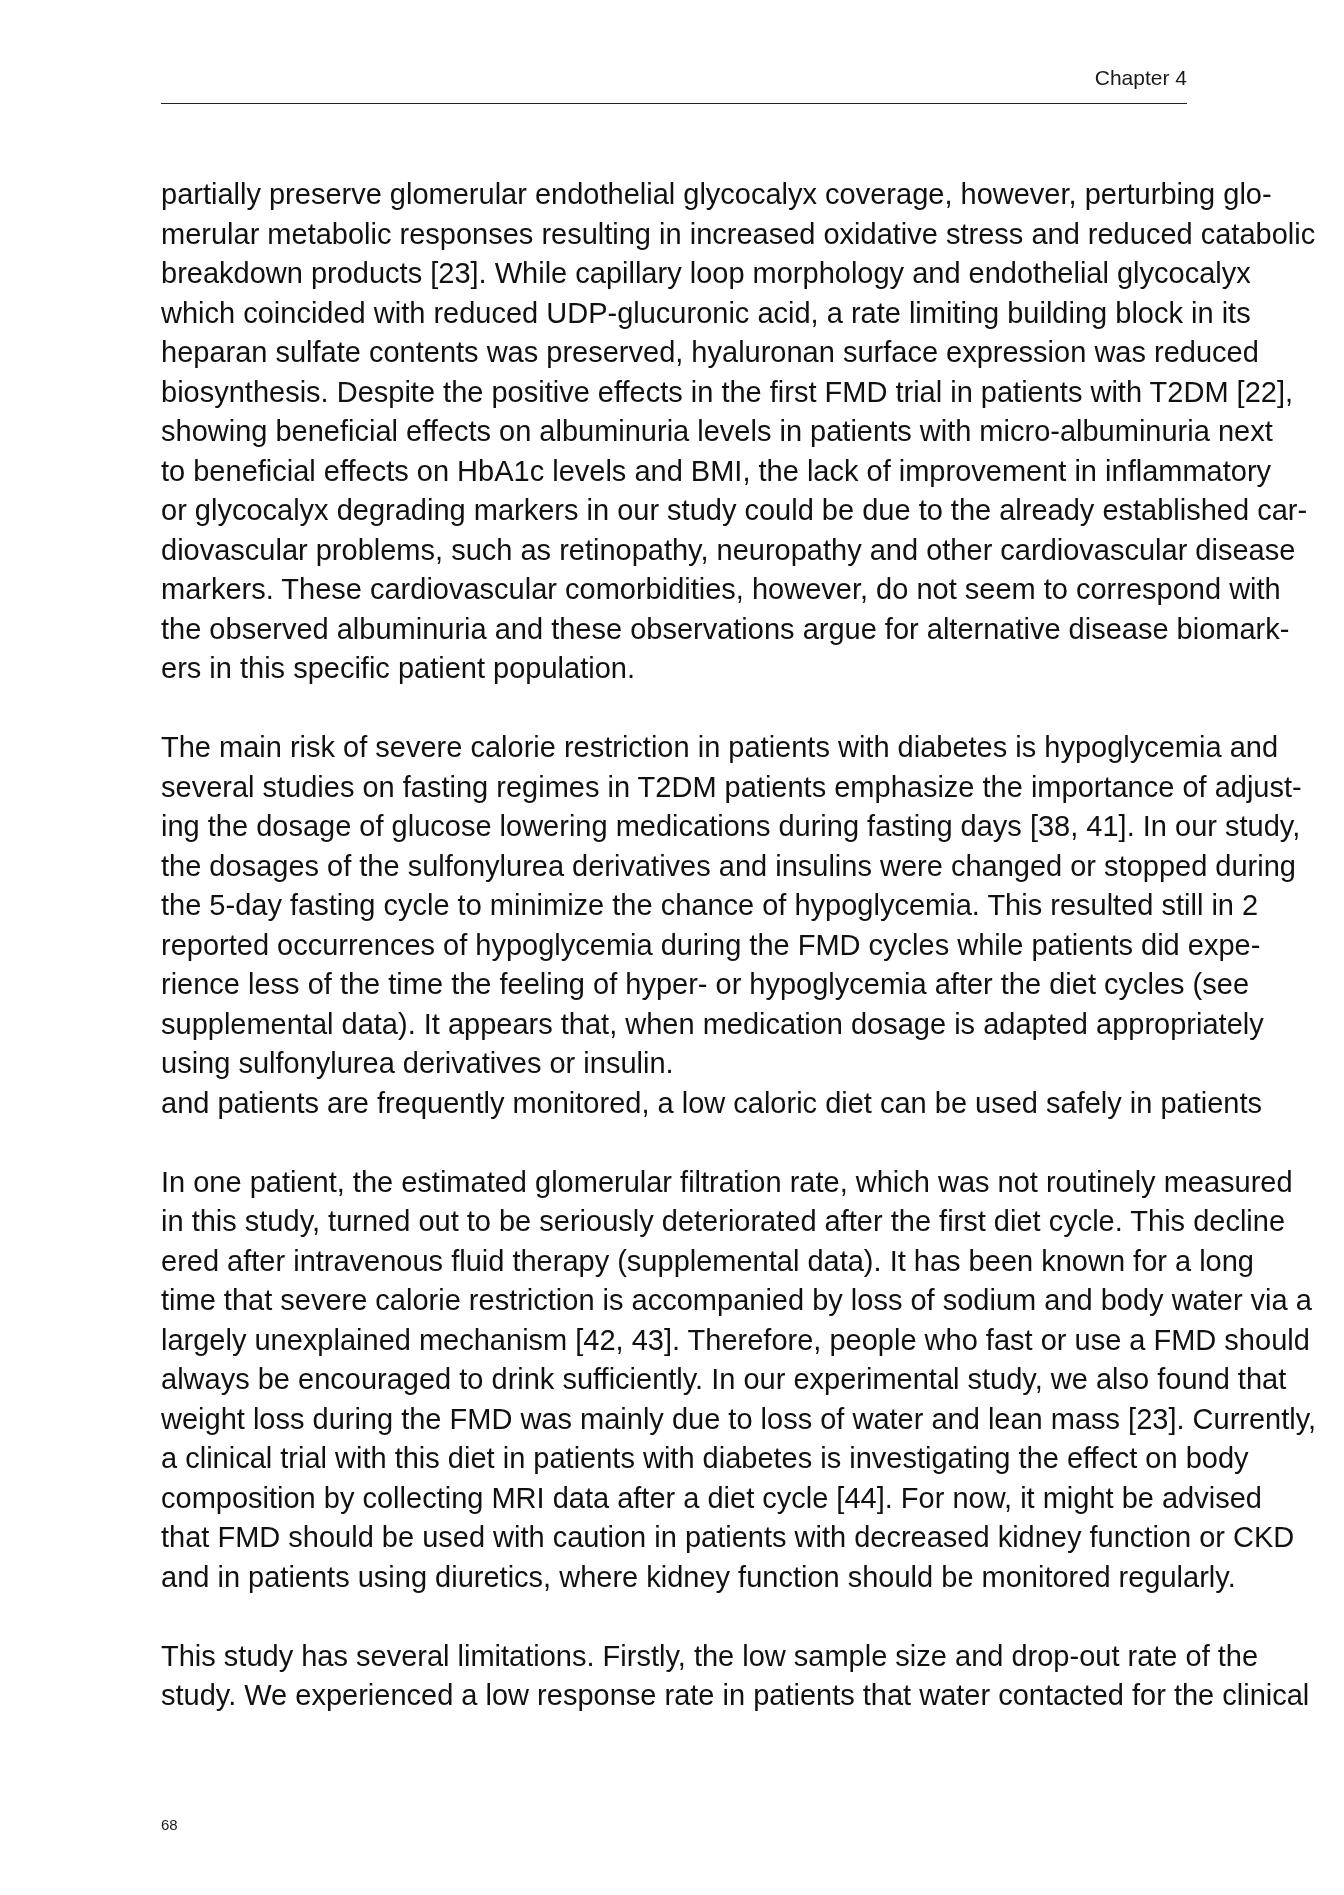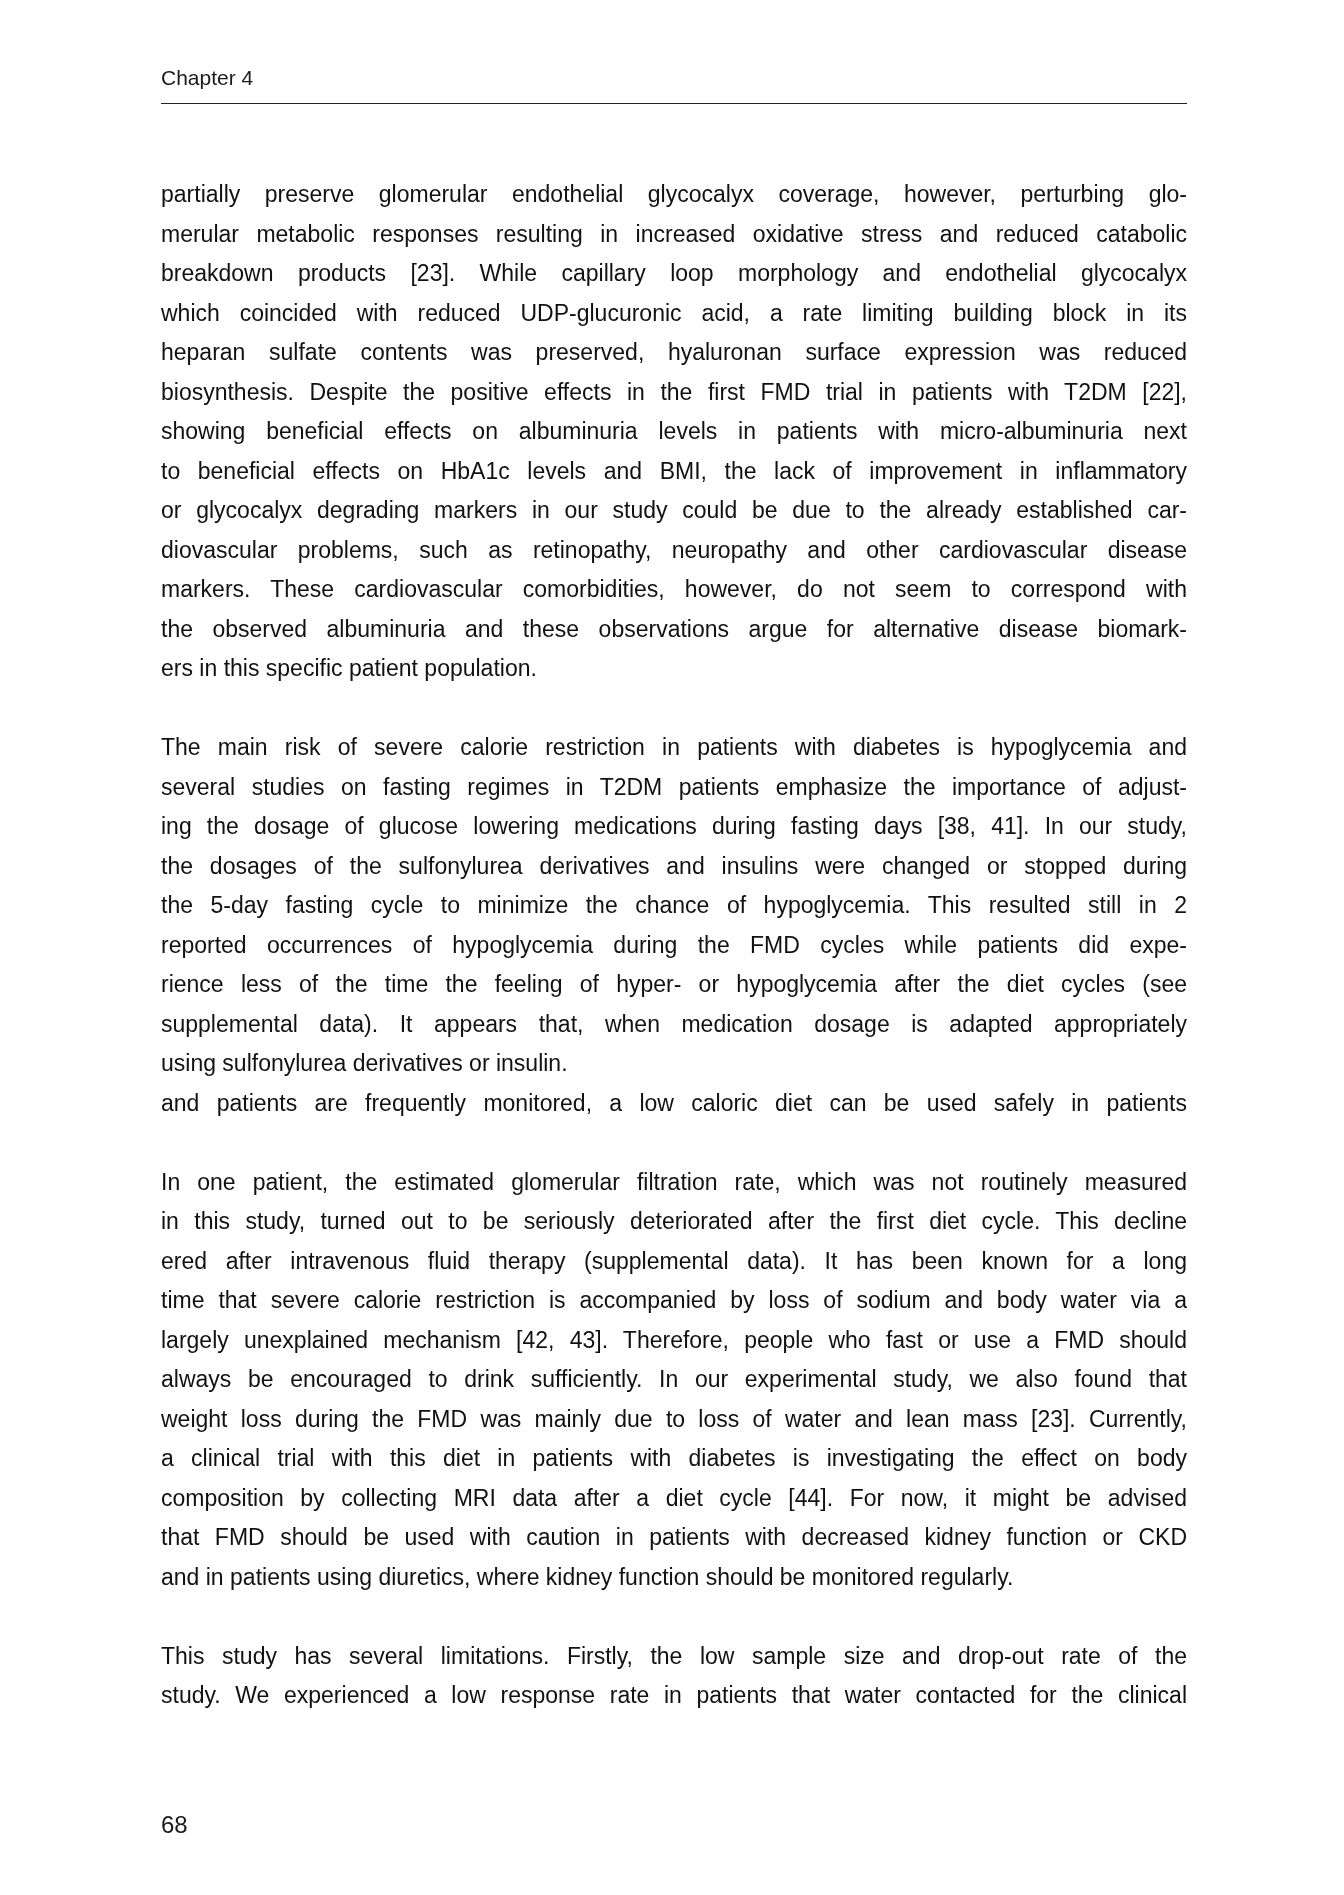--- a/index.html
+++ b/index.html
@@ -1,26 +1,26 @@
 <!DOCTYPE html>
 <html><head>
 <meta charset="utf-8">
 <style>
   html, body { margin: 0; padding: 0; background: #ffffff; }
   body { width: 1344px; height: 1895px; position: relative; overflow: hidden;
          font-family: "Liberation Sans", "DejaVu Sans", sans-serif; color: #111111; }
   .header { position: absolute; left: 161px; top: 64px; width: 1026px; }
-  .chapter { font-size: 21px; line-height: 28px; color: #1a1a1a; }
+  .chapter { font-size: 21px; line-height: 28px; color: #1a1a1a; text-align: right; }
   .rule { position: absolute; left: 161px; top: 103px; width: 1026px; height: 1px; background: #222222; }
   .body { position: absolute; left: 161px; top: 175px; width: 1026px; }
   .para { margin: 0 0 39.5px 0; }
-  .line { display: block; font-size: 23px; line-height: 39.5px; height: 39.5px;
+  .line { display: block; font-size: 29px; line-height: 39.5px; height: 39.5px;
           text-align: justify; text-align-last: justify; white-space: nowrap; overflow: visible; }
   .line.last { text-align-last: left; }
-  .pagenum { position: absolute; left: 161px; top: 1811px; font-size: 24px; line-height: 28px; color: #1a1a1a; }
+  .pagenum { position: absolute; left: 161px; top: 1811px; font-size: 15px; line-height: 28px; color: #1a1a1a; }
 </style>
 </head>
 <body>
 
 <div class="header">
   <div class="chapter">Chapter 4</div>
 </div>
 <div class="rule"></div>
 
 <div class="body">

